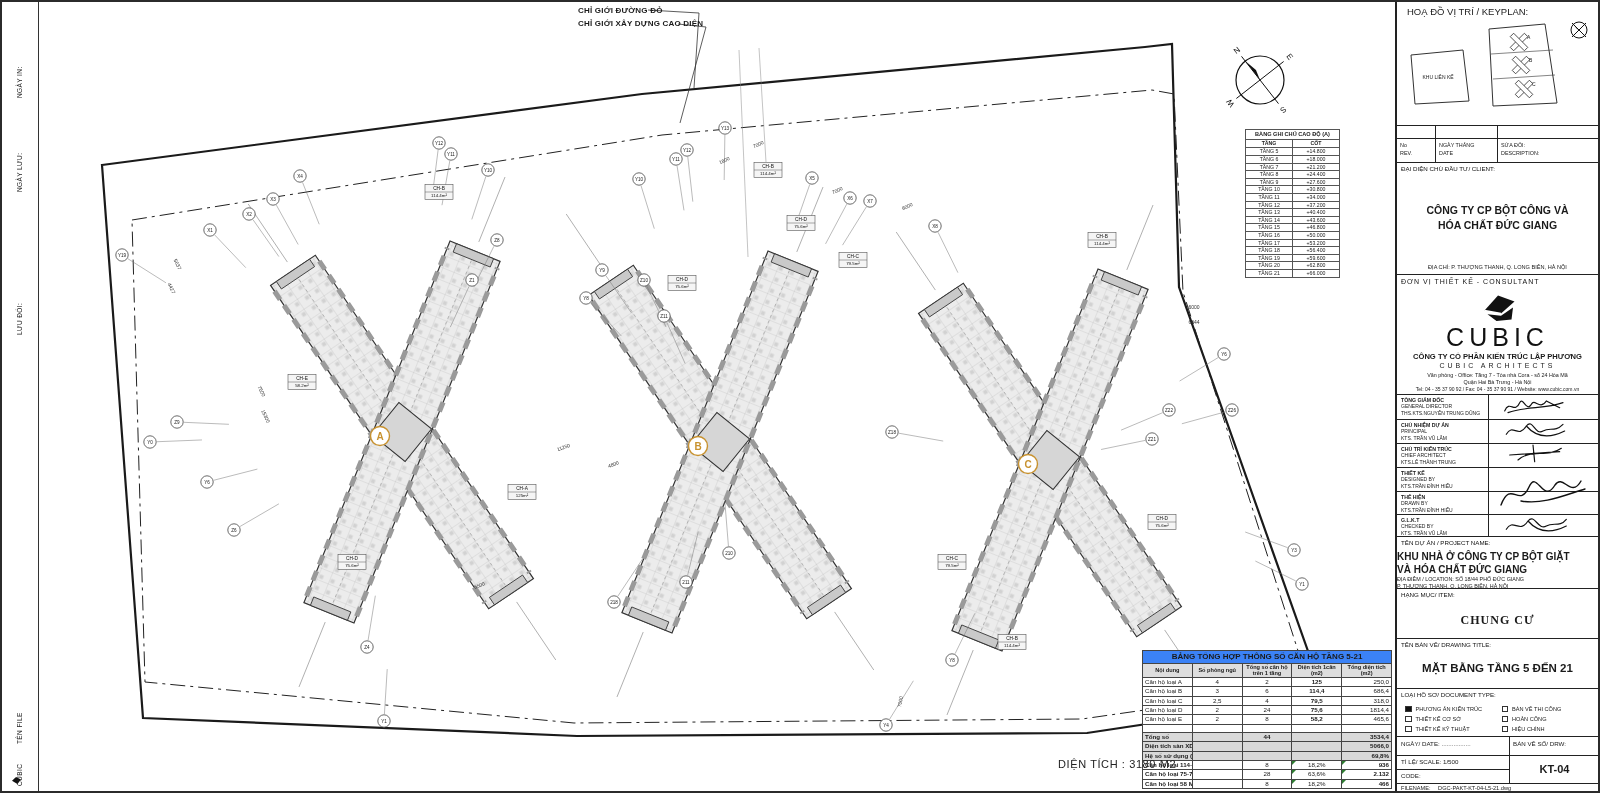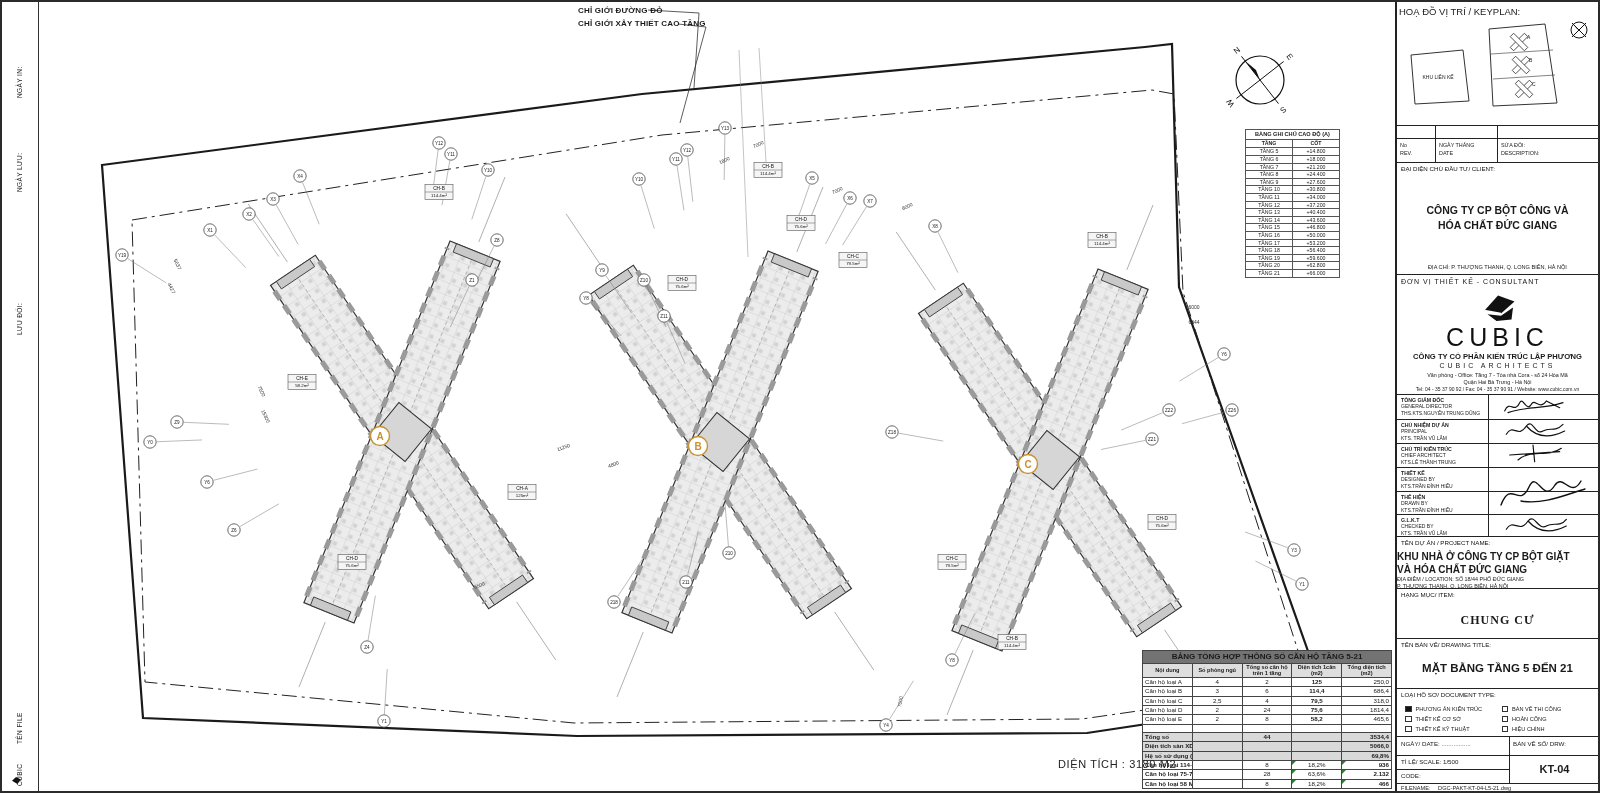--- a/index.html
+++ b/index.html
@@ -21,37 +21,37 @@
   #elev-wrap{left:1243px;top:127px;width:95px;}
   #elev-table{border-collapse:collapse;width:100%;table-layout:fixed;background:#fff;}
   #elev-table td{border:1px solid #555;font-size:5.2px;line-height:6.6px;text-align:center;padding:0;}
   #elev-table .et-title{font-size:5.6px;font-weight:bold;line-height:9px;}
   #elev-table .et-head{font-weight:bold;line-height:7.4px;}
   
   #sum-wrap{left:1140px;top:648px;width:250px;}
   #sum-table{border-collapse:collapse;width:100%;table-layout:fixed;background:#fff;}
   #sum-table td{border:1px solid #444;font-size:6.2px;line-height:8.4px;padding:0 2px;
                 overflow:hidden;white-space:nowrap;}
-  #sum-table .st-title{font-size:8px;font-weight:bold;text-align:center;line-height:12px;background:#737373;}
+  #sum-table .st-title{font-size:8px;font-weight:bold;text-align:center;line-height:12px;background:#3b82f6;}
   #sum-table .st-head{font-weight:bold;text-align:center;background:#dedede;font-size:5.6px;
                       line-height:6.4px;white-space:normal;}
   #sum-table tr.tot td{background:#d9d9d9;font-weight:bold;}
   #sum-table tr.blank td{height:7px;}
   #sum-table td.c{text-align:center;} #sum-table td.r{text-align:right;} 
   #sum-table td.b{font-weight:bold;}
   #sum-table td.gtri{position:relative;}
   #sum-table td.gtri::before{content:"";position:absolute;left:0;top:0;width:0;height:0;
         border-top:4px solid #2e7d32;border-right:4px solid transparent;}
   
   #title-block{position:absolute;top:0;right:0;width:203px;height:100%;background:#fff;
                border-left:2px solid #222;z-index:6;box-sizing:border-box;}
   .tb-sec{position:absolute;left:0;width:100%;border-top:1px solid #222;box-sizing:border-box;overflow:hidden;}
   .tb-hdr{font-size:6.2px;padding:2px 4px 0 4px;color:#111;}
   #tb-keyplan{top:0;height:123px;border-top:none;}
-  #tb-keyplan .kp-title{font-size:9.5px;padding:4px 6px 0 2px;}
+  #tb-keyplan .kp-title{font-size:9.5px;padding:4px 6px 0 10px;}
   #tb-revempty{top:123px;height:13px;}
   #tb-revrow{top:136px;height:24px;}
   .rev-cell{position:absolute;top:0;height:100%;box-sizing:border-box;border-left:1px solid #222;
             font-size:5.4px;line-height:7.5px;padding:3px 3px 0 3px;}
   .rev-cell:first-child{border-left:none;}
   #tb-clienthdr{top:160px;height:13px;}
   #tb-clientbody{top:173px;height:99px;border-top:none;}
   .client-name{margin-top:28px;text-align:center;font-size:10.5px;font-weight:bold;line-height:15px;}
   .client-addr{position:absolute;bottom:4px;width:100%;text-align:center;font-size:5.6px;}
   #tb-conshdr{top:272px;height:14px;}
@@ -401,21 +401,21 @@
         <polygon points="1258,78 1243.2241245921841,59.08774191343867 1253.9617332697778,67.98339369768476" fill="#111"></polygon>
         <text x="0" y="0" transform="translate(1236.451848363602,50.41962362376473) rotate(-38)" text-anchor="middle" font-size="8" fill="#111" font-family="Liberation Sans, sans-serif">N</text>
         <text x="0" y="0" transform="translate(1285.5803763762353,56.45184836360197) rotate(52)" text-anchor="middle" font-size="8" fill="#111" font-family="Liberation Sans, sans-serif">E</text>
         <text x="0" y="0" transform="translate(1279.548151636398,105.58037637623528) rotate(142)" text-anchor="middle" font-size="8" fill="#111" font-family="Liberation Sans, sans-serif">S</text>
         <text x="0" y="0" transform="translate(1230.4196236237647,99.54815163639805) rotate(232)" text-anchor="middle" font-size="8" fill="#111" font-family="Liberation Sans, sans-serif">W</text>
       </g>
     </svg>
 
   <div class="ovl" id="bnd-labels">
     <div>CHỈ GIỚI ĐƯỜNG ĐỎ</div>
-    <div>CHỈ GIỚI XÂY THIẾT CAO TẦNG</div>
+    <div>CHỈ GIỚI XÂY DỰNG CAO DIỆN</div>
   </div>
 
   <div class="ovl" id="elev-wrap">
     <table id="elev-table">
         <tbody id="elev-body">
           <tr>
             <td colspan="2" class="et-title">BẢNG GHI CHÚ CAO ĐỘ (A)</td>
           </tr>
           <tr>
             <td class="et-head">TẦNG</td>

